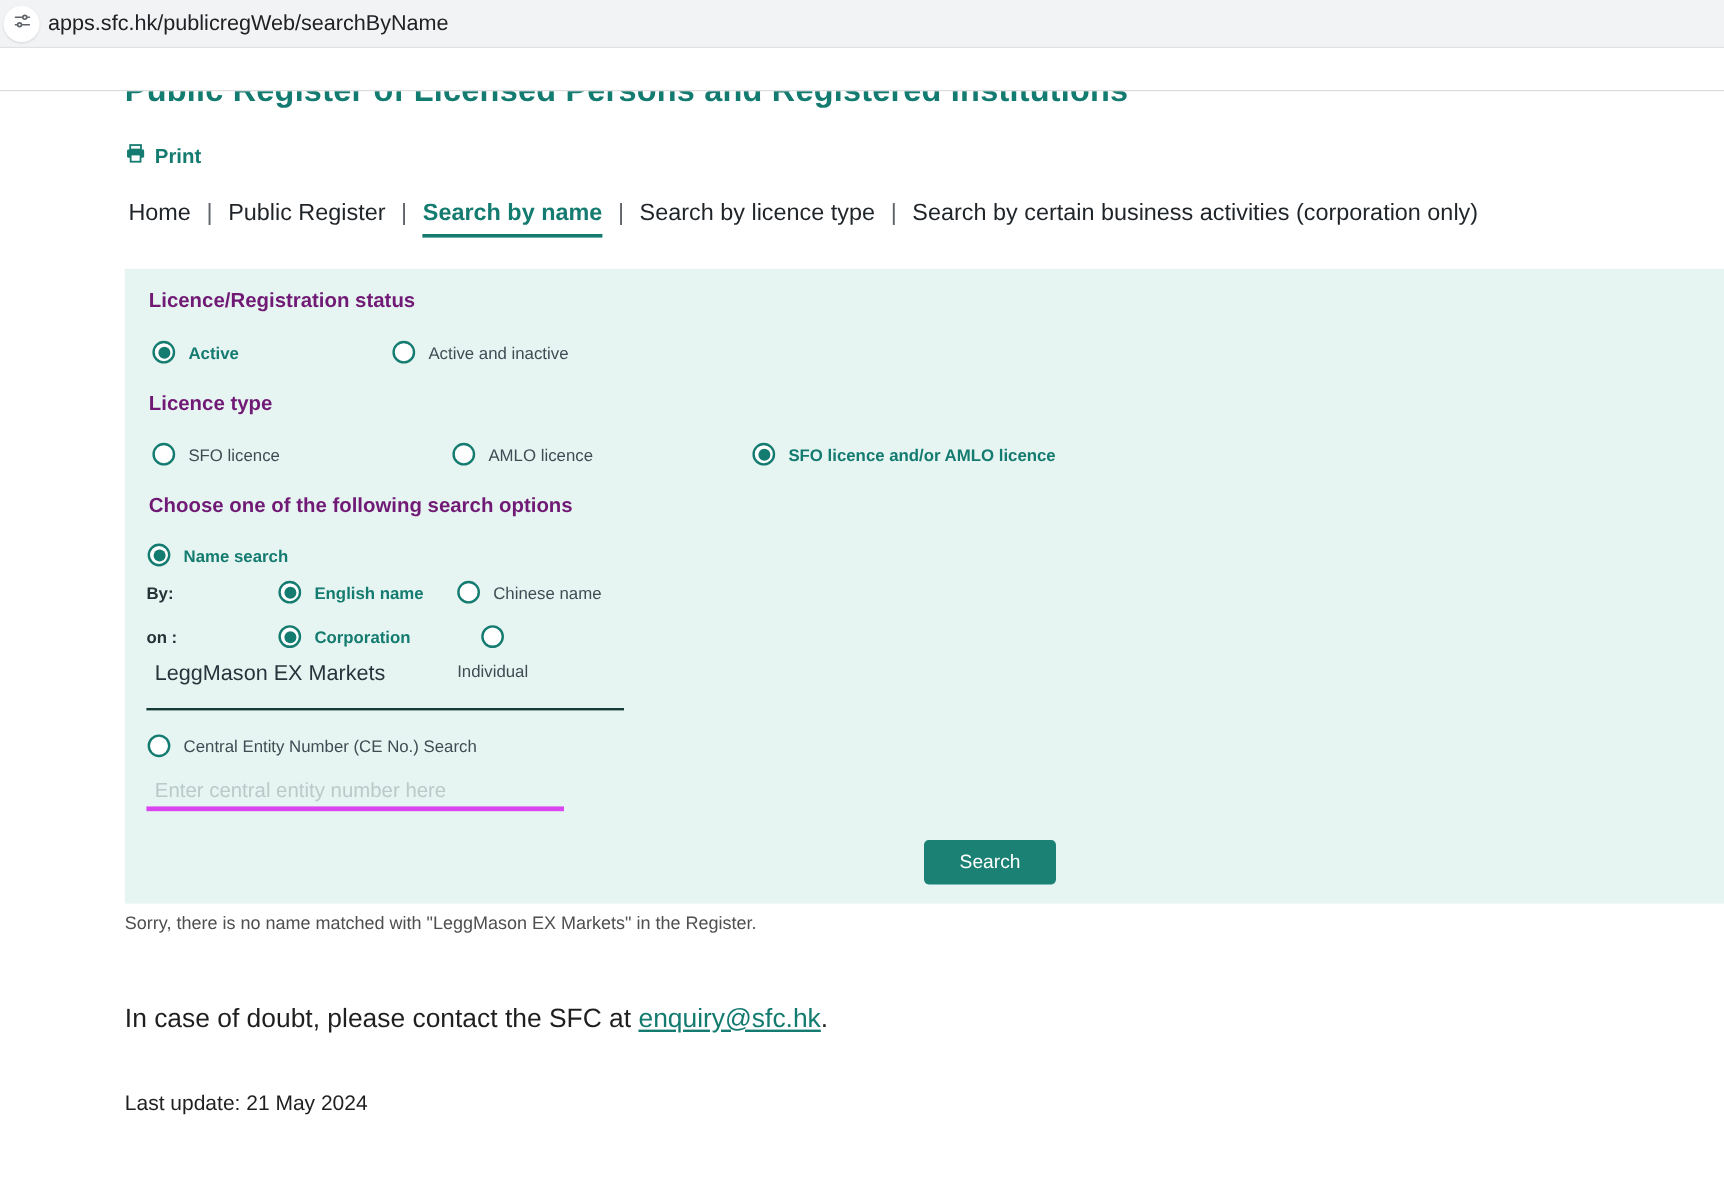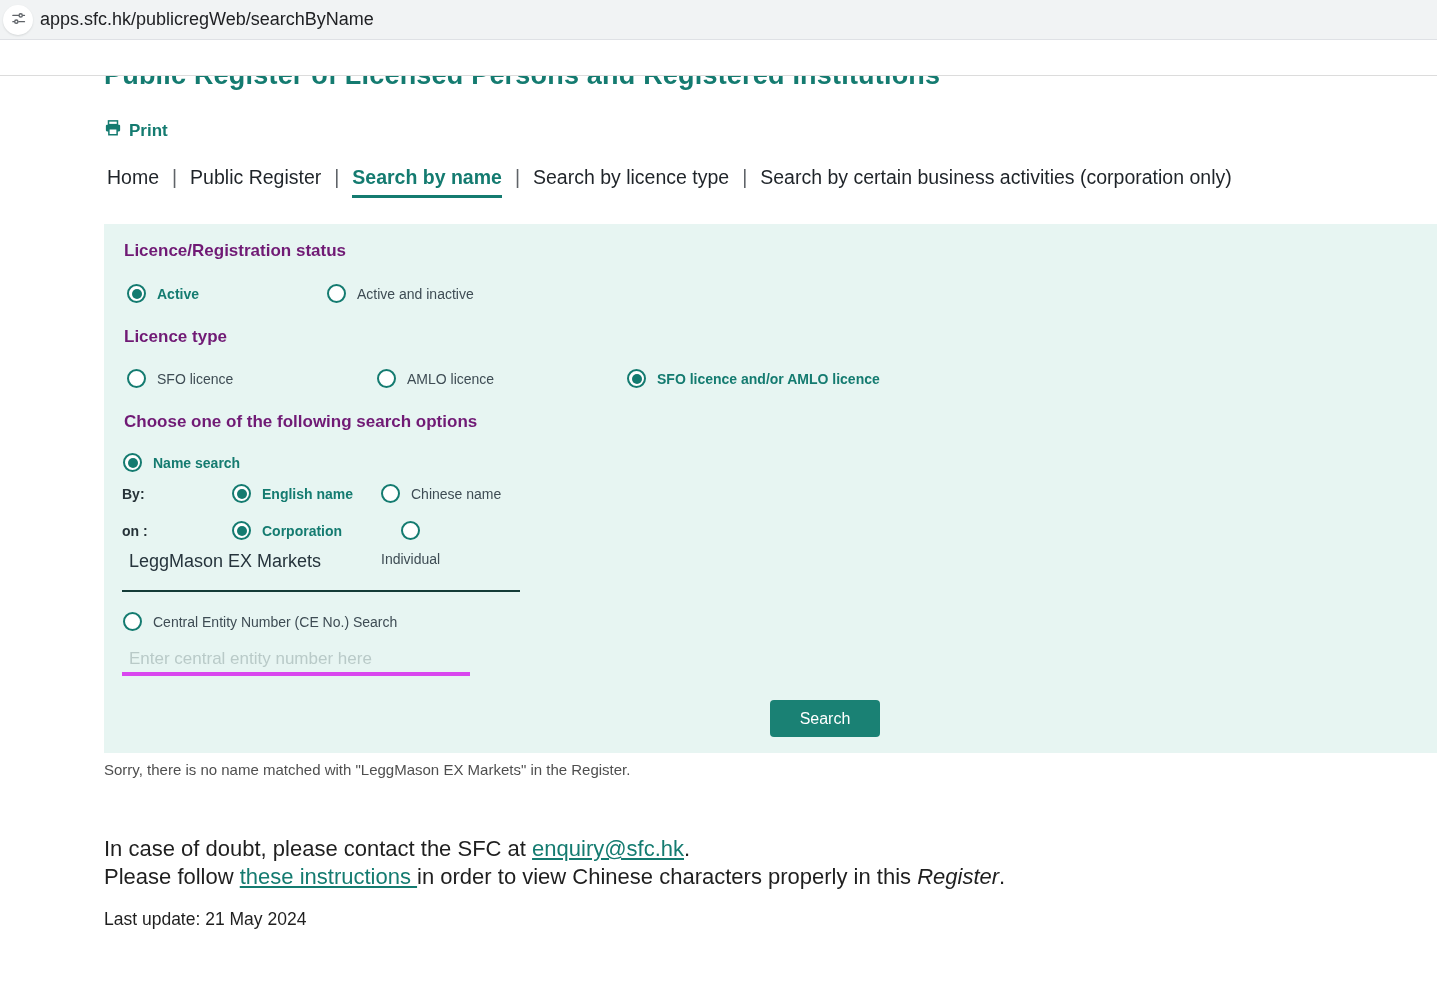--- a/index.html
+++ b/index.html
@@ -226,18 +226,15 @@
 
   <button class="search-btn">Search</button>
 </div>
 
 <div class="sorry-msg">Sorry, there is no name matched with "LeggMason EX Markets" in the Register.</div>
 
 <div class="footer-block">
   <div>
     <span>In case of doubt, please contact the SFC at </span><span class="teal-link">enquiry@sfc.hk</span><span>.</span>
   </div>
-  <div>
-    <span>Please follow </span><span class="teal-link">these instructions </span><span>in order to view Chinese characters properly in this </span><span class="italic">Register</span><span>.</span>
-  </div>
 </div>
 
 <div class="last-update">Last update: 21 May 2024</div>
 
 </body></html>

